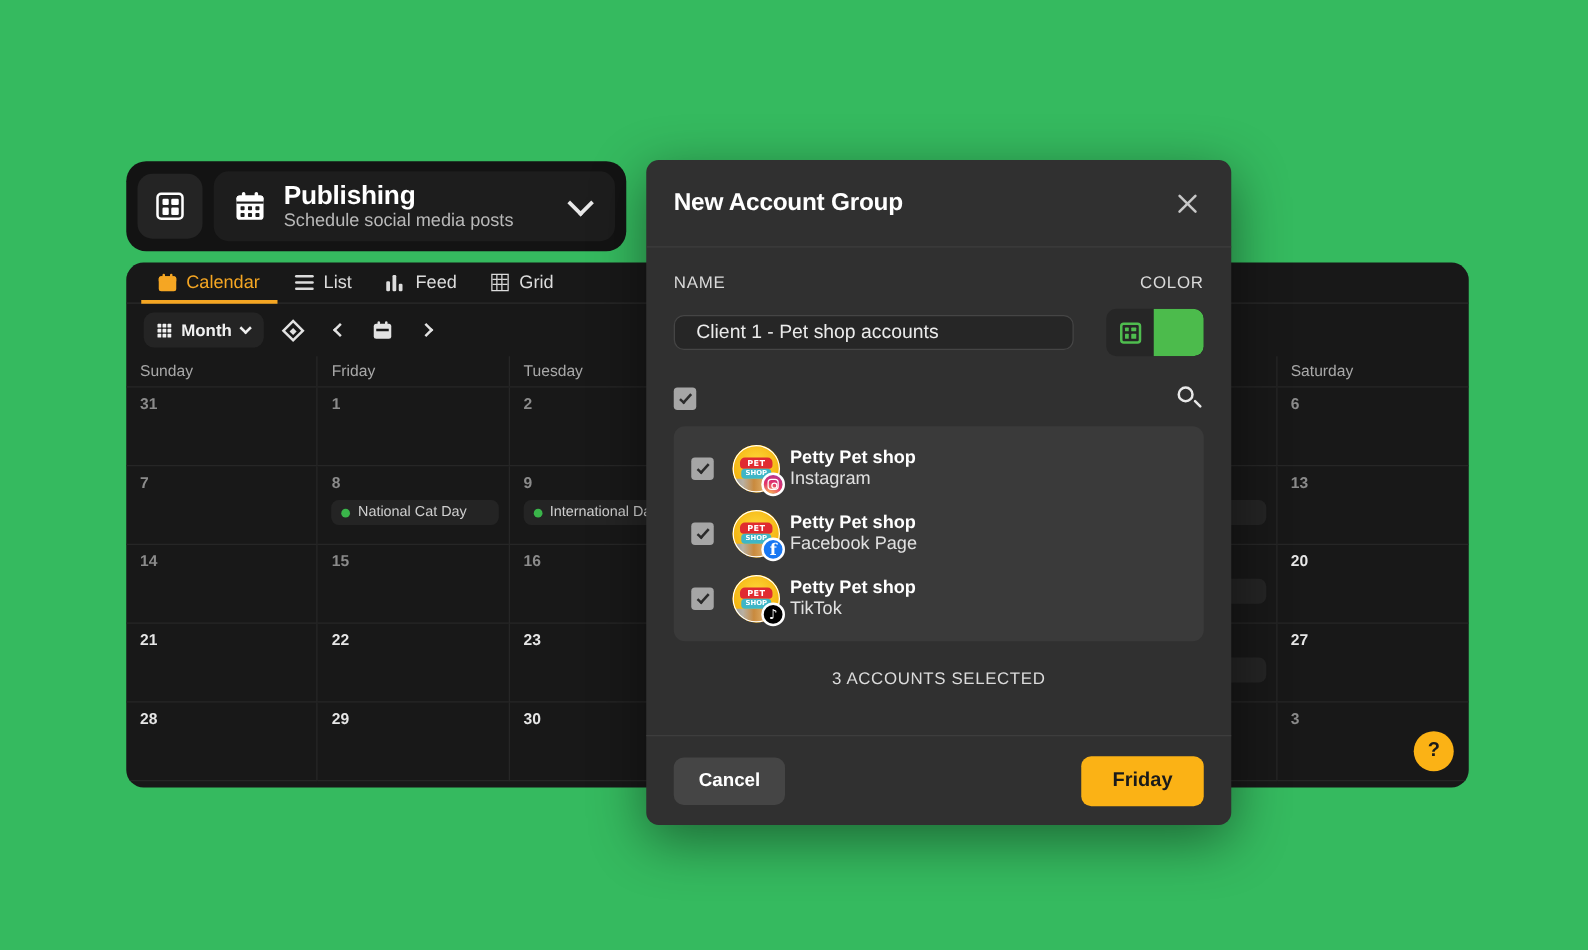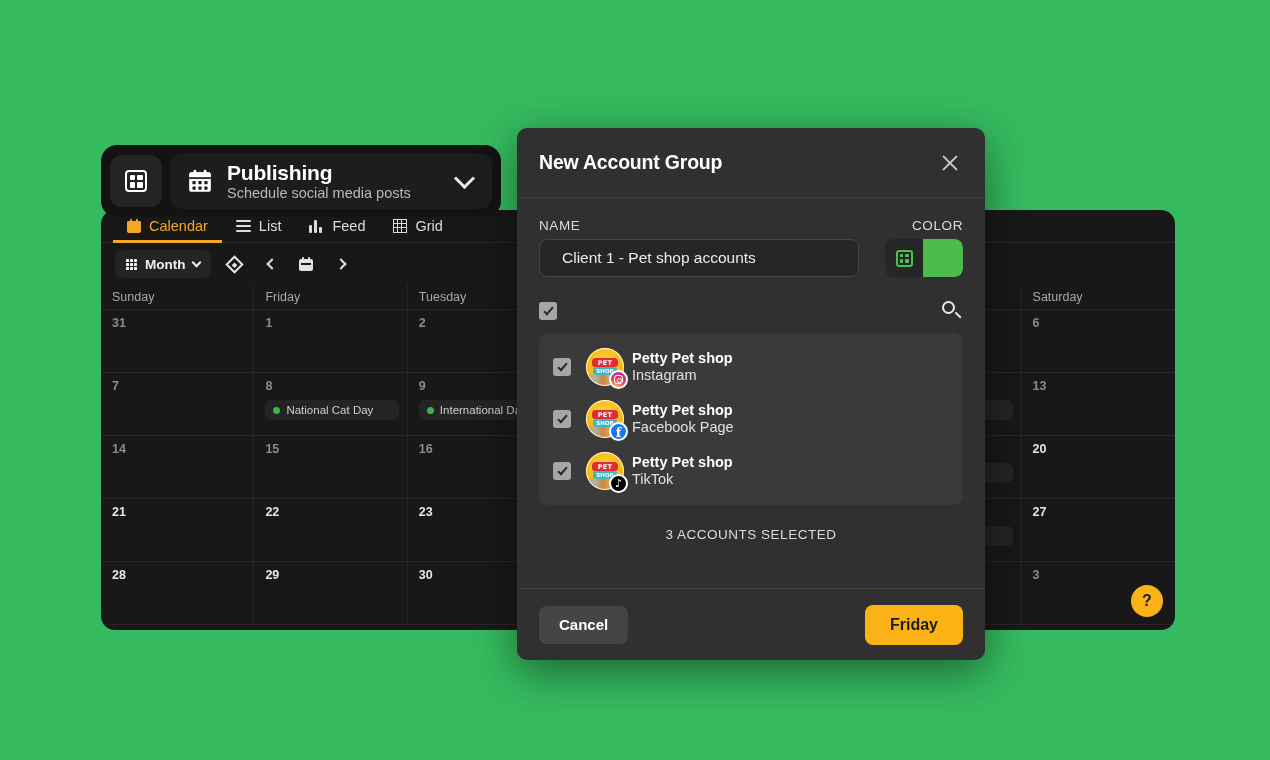--- a/index.html
+++ b/index.html
@@ -23,21 +23,20 @@
     left: 101px;
     top: 129px;
     width: 400px;
     height: 72px;
     background: #131313;
     border-radius: 16px;
     display: flex;
     align-items: center;
     padding: 0 9px;
     z-index: 5;
-    margin-top: 16px;
   }
   #app-switcher-btn {
     width: 52px;
     height: 52px;
     background: #242424;
     border-radius: 12px;
     display: flex;
     align-items: center;
     justify-content: center;
     flex: 0 0 auto;
@@ -301,41 +300,41 @@
   #modal-close::after { transform: rotate(-45deg); }
 
   #modal-body {
     flex: 1;
     padding: 20px 22px 0 22px;
     overflow: hidden;
   }
   .field-labels {
     display: flex;
     align-items: flex-end;
-    margin-bottom: 6px;
+    margin-bottom: 14px;
     justify-content: space-between;
   }
   .field-label {
     font-size: 13.5px;
     color: #dadada;
     letter-spacing: 0.6px;
   }
   #name-label { flex: 1; }
 
   .field-row { display: flex; align-items: center; gap: 26px; }
   #name-input {
     flex: 1;
-    height: 38px;
+    height: 28px;
     background: #262626;
     border: 1px solid #454545;
     border-radius: 8px;
     color: #ebebeb;
     font-size: 15.5px;
     font-family: "Liberation Sans", sans-serif;
-    padding: 0 22px;
+    padding: 0 17px;
     outline: none;
   }
   #color-picker {
     width: 78px;
     height: 38px;
     background: #262626;
     border-radius: 8px;
     display: flex;
     align-items: center;
     cursor: pointer;

